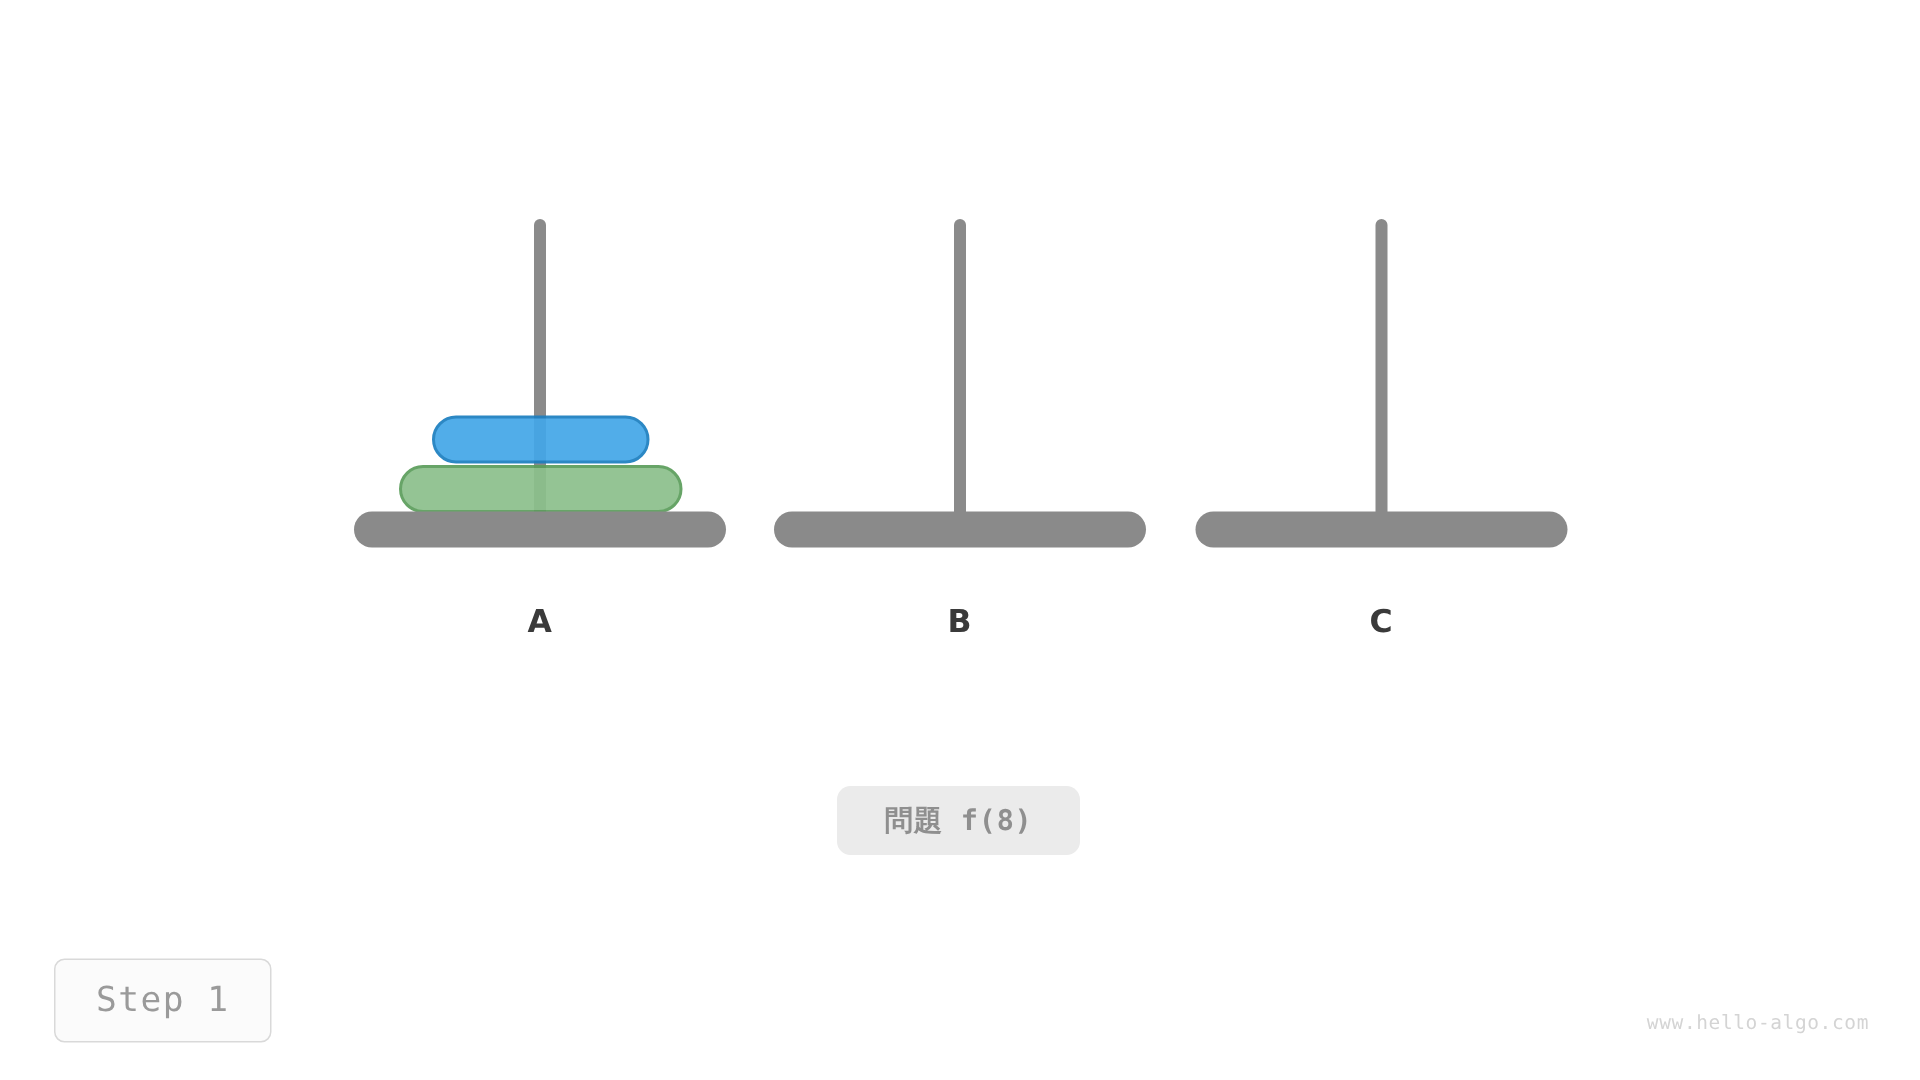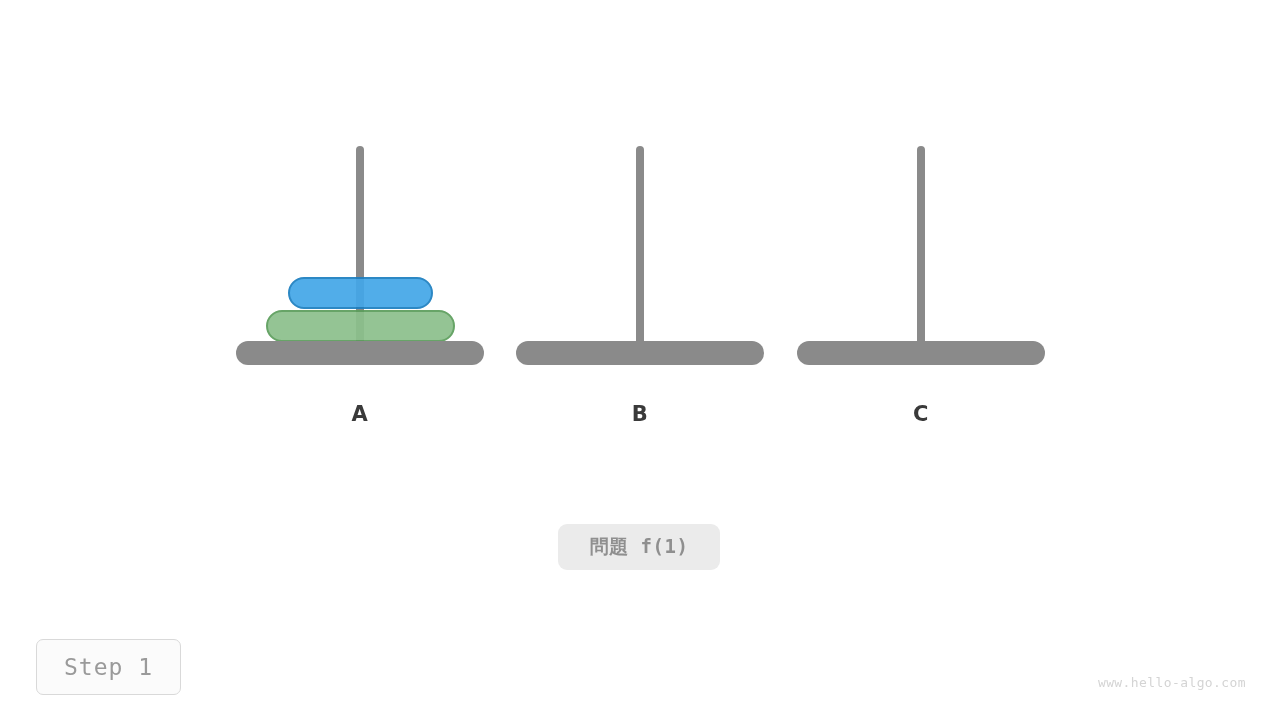--- a/index.html
+++ b/index.html
@@ -142,20 +142,20 @@
       <div class="peg-label" style="top: 402px; color: rgb(58, 58, 58);">B</div>
     </div>
     <div class="peg" style="left: 781px;">
       <div class="peg-pillar" style="top: 146px; height: 201px; width: 8px; left: 136px; background: rgb(138, 138, 138);"></div>
       <div class="peg-base" style="top: 341px; height: 24px; width: 248px; left: 16px; border-radius: 12px; background: rgb(138, 138, 138);"></div>
       <div class="peg-label" style="top: 402px; color: rgb(58, 58, 58);">C</div>
     </div>
   </div>
 
 <div id="caption-chip" style="background: rgb(235, 235, 235);">
-  <span class="caption-text" style="color: rgb(143, 143, 143);">問題 f(1)</span>
+  <span class="caption-text" style="color: rgb(143, 143, 143);">問題 f(8)</span>
 </div>
 
 <div id="step-badge" style="background: rgb(251, 251, 251); border-color: rgb(217, 217, 217);">
   <span class="step-text" style="color: rgb(154, 154, 154);">Step 1</span>
 </div>
 
 <div id="watermark" style="color: rgb(212, 212, 212);">www.hello-algo.com</div>
 
 </body></html>

